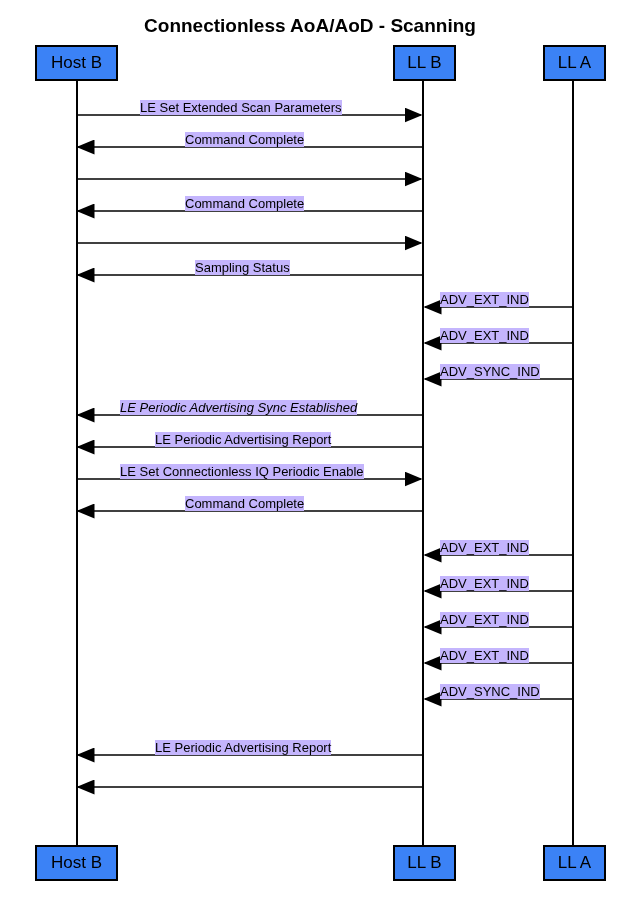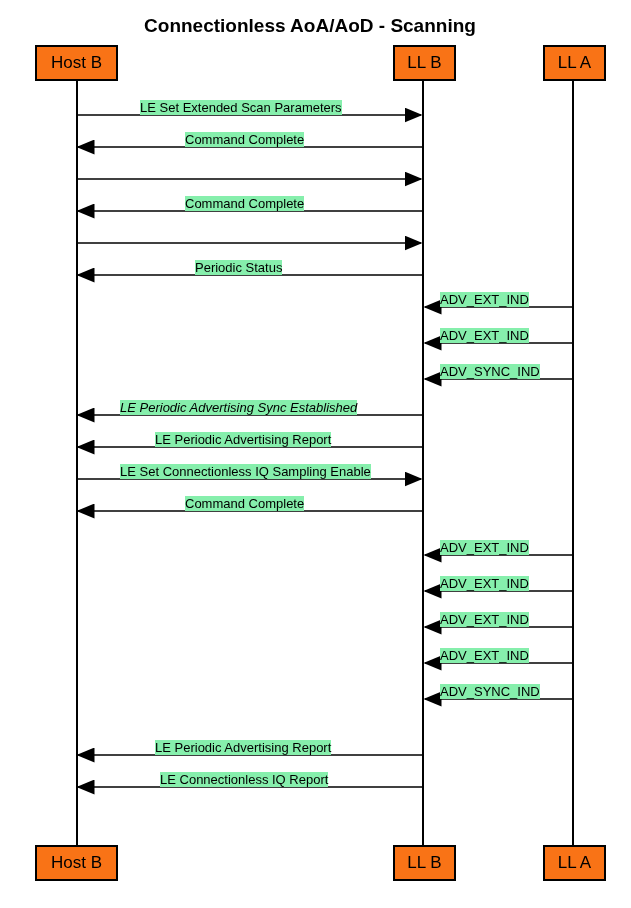--- a/index.html
+++ b/index.html
@@ -21,21 +21,21 @@
       padding-bottom: 8px;
     }
     .diagram {
       position: relative;
       width: 100%;
       height: 840px;
     }
     .actor-box {
       position: absolute;
       border: 2px solid black;
-      background: #f97316;
+      background: #3b82f6;
       padding: 6px 12px;
       font-size: 17px;
       text-align: center;
       z-index: 10;
     }
     .lifeline {
       position: absolute;
       width: 2px;
       background: black;
       z-index: 1;
@@ -44,21 +44,21 @@
       position: absolute;
       top: 0;
       left: 0;
       z-index: 2;
     }
     .msg-label {
       position: absolute;
       font-size: 13px;
       text-align: center;
       white-space: nowrap;
-      background: #86efac;
+      background: #c4b5fd;
       z-index: 3;
     }
   </style>
 </head>
 <body>
 
 <div class="container">
   <div class="title">Connectionless AoA/AoD - Scanning</div>
   <div class="diagram">
 
@@ -106,34 +106,33 @@
       <line x1="425" y1="618" x2="572" y2="618" stroke="black" stroke-width="1.5" marker-start="url(#arrowL)"></line>
       <line x1="425" y1="654" x2="572" y2="654" stroke="black" stroke-width="1.5" marker-start="url(#arrowL)"></line>
 
       <line x1="78" y1="710" x2="422" y2="710" stroke="black" stroke-width="1.5" marker-start="url(#arrowL)"></line>
       <line x1="78" y1="742" x2="422" y2="742" stroke="black" stroke-width="1.5" marker-start="url(#arrowL)"></line>
     </svg>
 
     <div class="msg-label" style="left:140px; top:55px;">LE Set Extended Scan Parameters</div>
     <div class="msg-label" style="left:185px; top:87px;">Command Complete</div>
     <div class="msg-label" style="left:185px; top:151px;">Command Complete</div>
-    <div class="msg-label" style="left:195px; top:215px;">Periodic Status</div>
+    <div class="msg-label" style="left:195px; top:215px;">Sampling Status</div>
 
     <div class="msg-label" style="left:440px; top:247px;">ADV_EXT_IND</div>
     <div class="msg-label" style="left:440px; top:283px;">ADV_EXT_IND</div>
     <div class="msg-label" style="left:440px; top:319px;">ADV_SYNC_IND</div>
 
     <div class="msg-label" style="left:120px; top:355px;font-style:italic;">LE Periodic Advertising Sync Established</div>
     <div class="msg-label" style="left:155px; top:387px;">LE Periodic Advertising Report</div>
-    <div class="msg-label" style="left:120px; top:419px;">LE Set Connectionless IQ Sampling Enable</div>
+    <div class="msg-label" style="left:120px; top:419px;">LE Set Connectionless IQ Periodic Enable</div>
     <div class="msg-label" style="left:185px; top:451px;">Command Complete</div>
 
     <div class="msg-label" style="left:440px; top:495px;">ADV_EXT_IND</div>
     <div class="msg-label" style="left:440px; top:531px;">ADV_EXT_IND</div>
     <div class="msg-label" style="left:440px; top:567px;">ADV_EXT_IND</div>
     <div class="msg-label" style="left:440px; top:603px;">ADV_EXT_IND</div>
     <div class="msg-label" style="left:440px; top:639px;">ADV_SYNC_IND</div>
 
     <div class="msg-label" style="left:155px; top:695px;">LE Periodic Advertising Report</div>
-    <div class="msg-label" style="left:160px; top:727px;">LE Connectionless IQ Report</div>
 
   </div>
 </div>
 
 </body></html>

